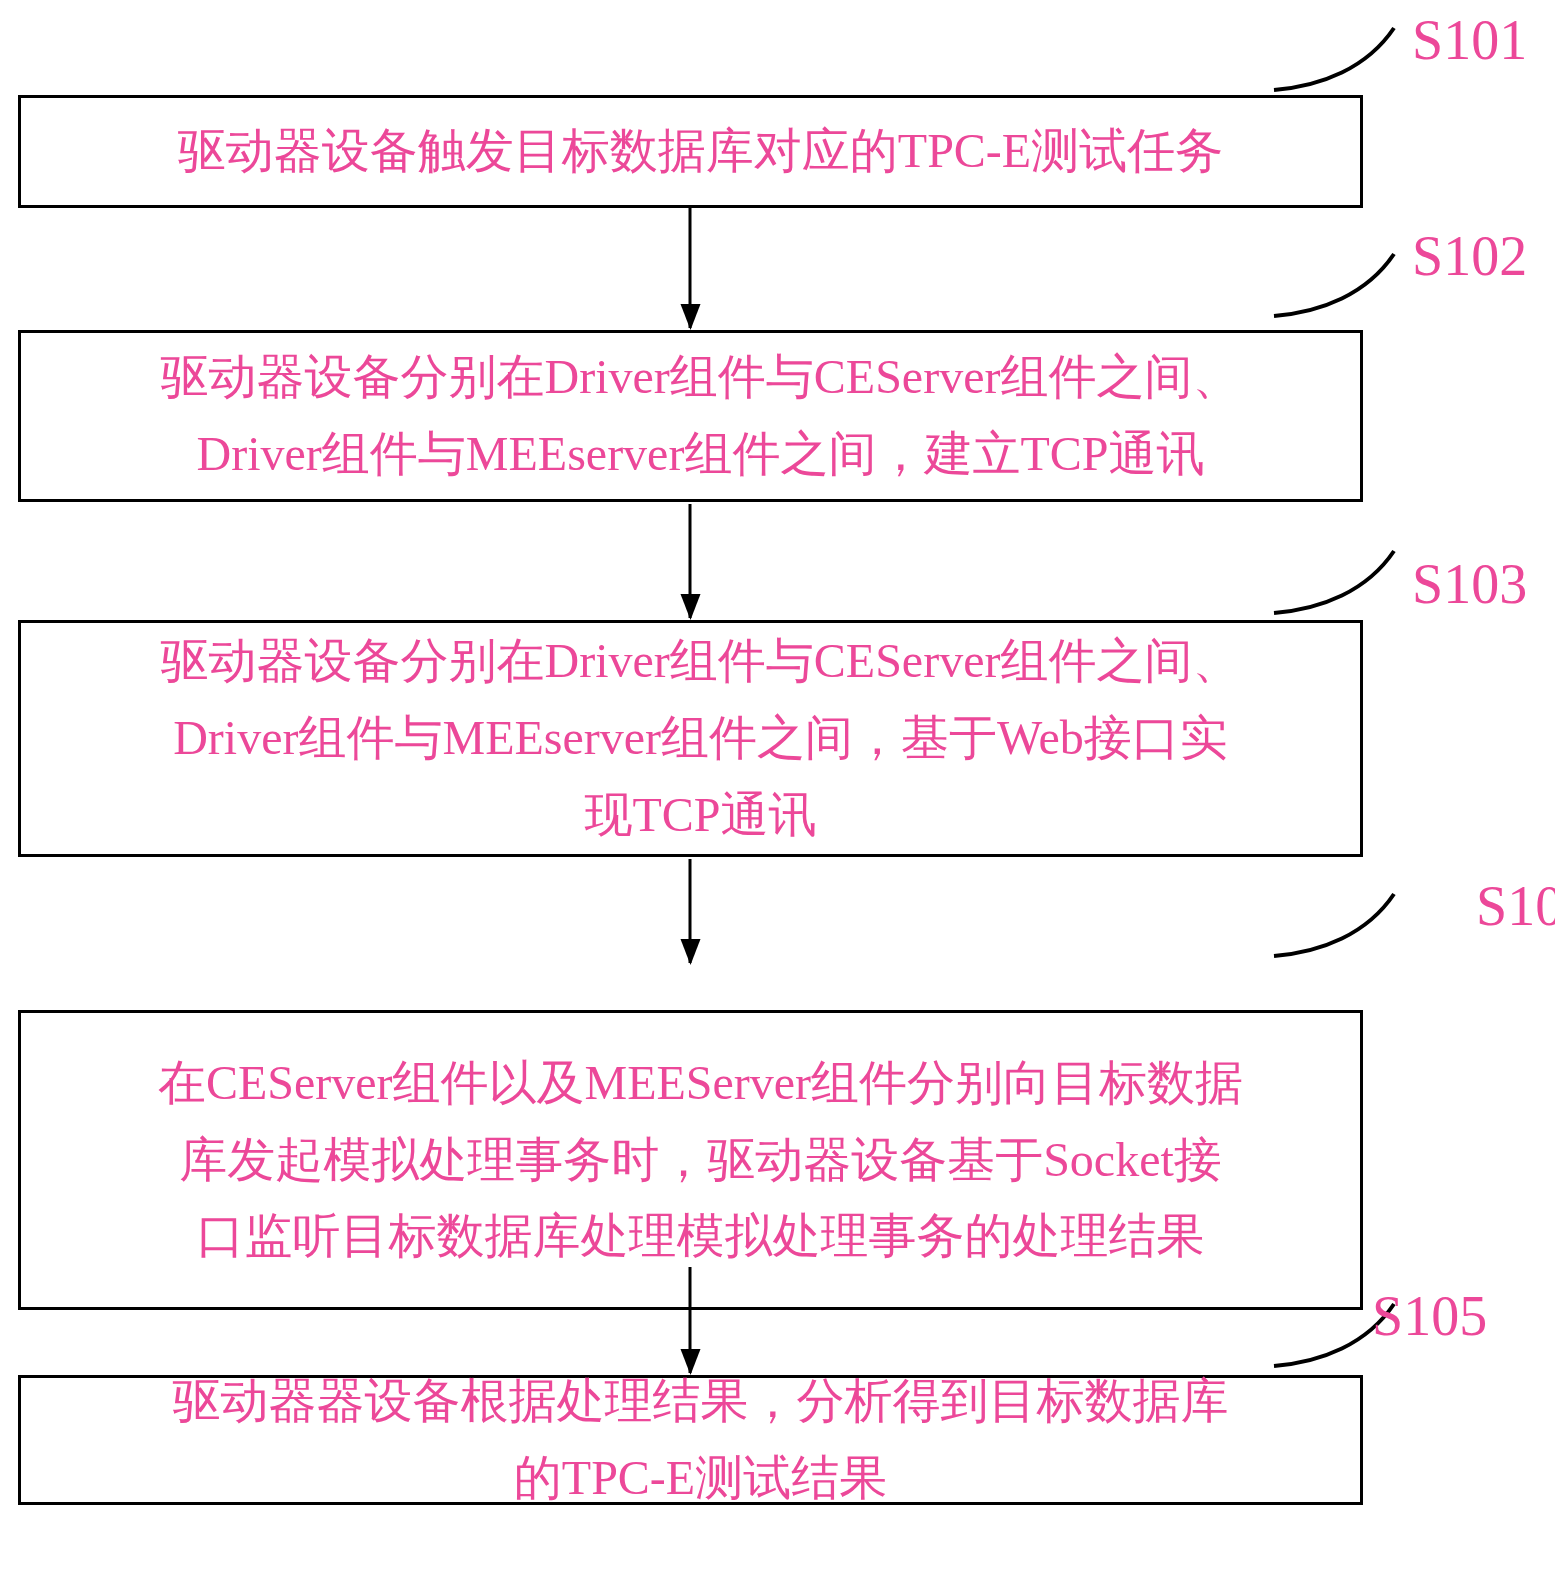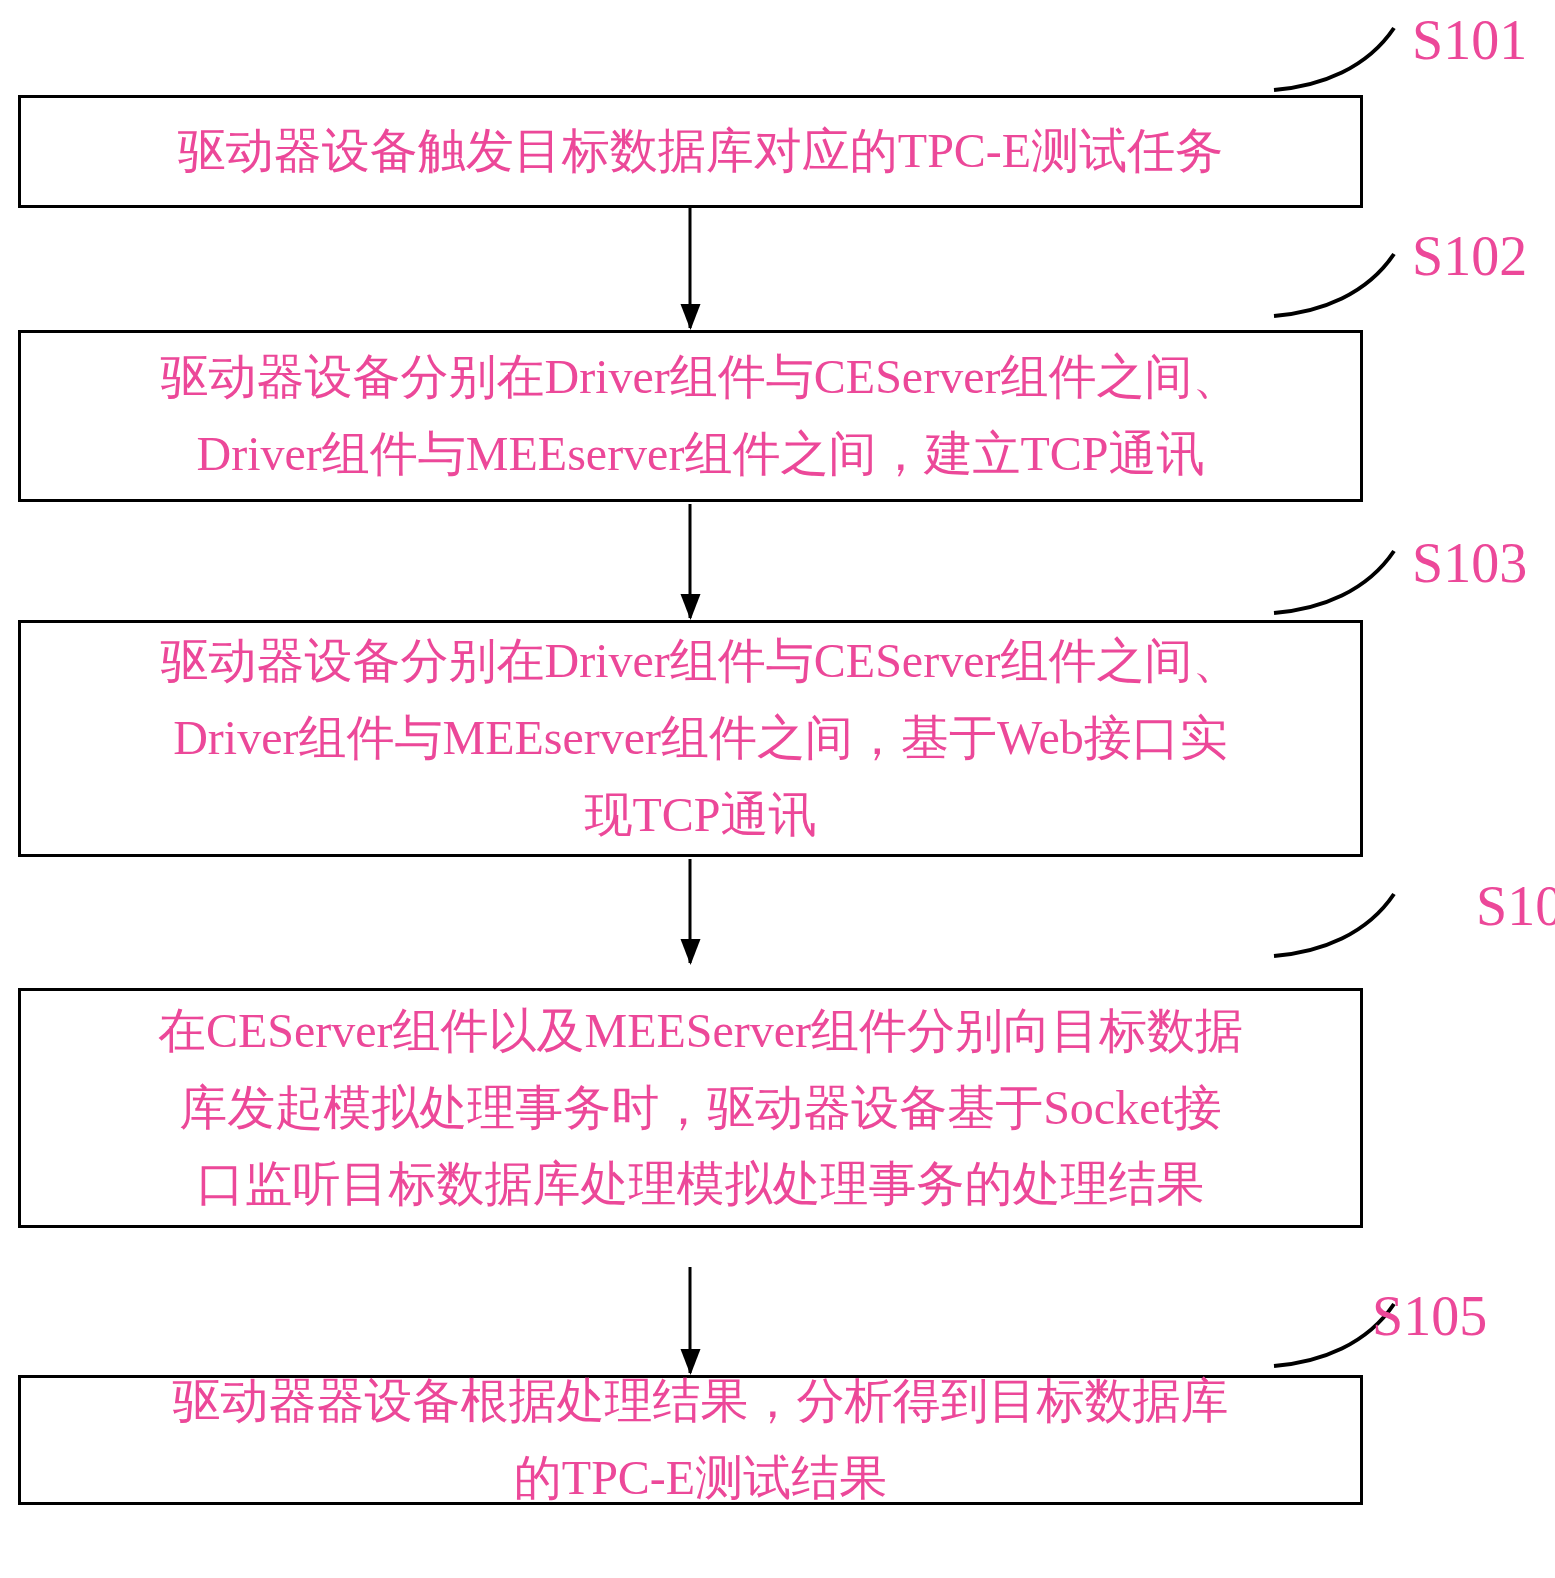--- a/index.html
+++ b/index.html
@@ -85,34 +85,34 @@
   <div class="flow-box" style="top:330px; height:172px;">
     <div class="box-text">驱动器设备分别在Driver组件与CEServer组件之间、
 Driver组件与MEEserver组件之间，建立TCP通讯</div>
   </div>
 
   <div class="arrow" style="left:690px; top:504px; height:114px;"></div>
 
   <svg class="connector" style="left:1272px; top:545px;" viewBox="0 0 130 72">
     <path d="M2,68 C50,64 95,46 122,6" fill="none" stroke="#000" stroke-width="4"></path>
   </svg>
-  <div class="step-label" style="left:1412px; top:535px;font-family:Liberation Serif, serif;">S103</div>
+  <div class="step-label" style="left:1412px; top:556px;font-family:Liberation Serif, serif;">S103</div>
   <div class="flow-box" style="top:620px; height:237px;">
     <div class="box-text">驱动器设备分别在Driver组件与CEServer组件之间、
 Driver组件与MEEserver组件之间，基于Web接口实
 现TCP通讯</div>
   </div>
 
   <div class="arrow" style="left:690px; top:859px; height:104px;"></div>
 
   <svg class="connector" style="left:1272px; top:888px;" viewBox="0 0 130 72">
     <path d="M2,68 C50,64 95,46 122,6" fill="none" stroke="#000" stroke-width="4"></path>
   </svg>
   <div class="step-label" style="left:1476px; top:878px;">S104</div>
-  <div class="flow-box" style="top:988px; height:240px;">
+  <div class="flow-box" style="top:1010px; height:300px;">
     <div class="box-text">在CEServer组件以及MEEServer组件分别向目标数据
 库发起模拟处理事务时，驱动器设备基于Socket接
 口监听目标数据库处理模拟处理事务的处理结果</div>
   </div>
 
   <div class="arrow" style="left:690px; top:1267px; height:106px;"></div>
 
   <svg class="connector" style="left:1272px; top:1298px;" viewBox="0 0 130 72">
     <path d="M2,68 C50,64 95,46 122,6" fill="none" stroke="#000" stroke-width="4"></path>
   </svg>

